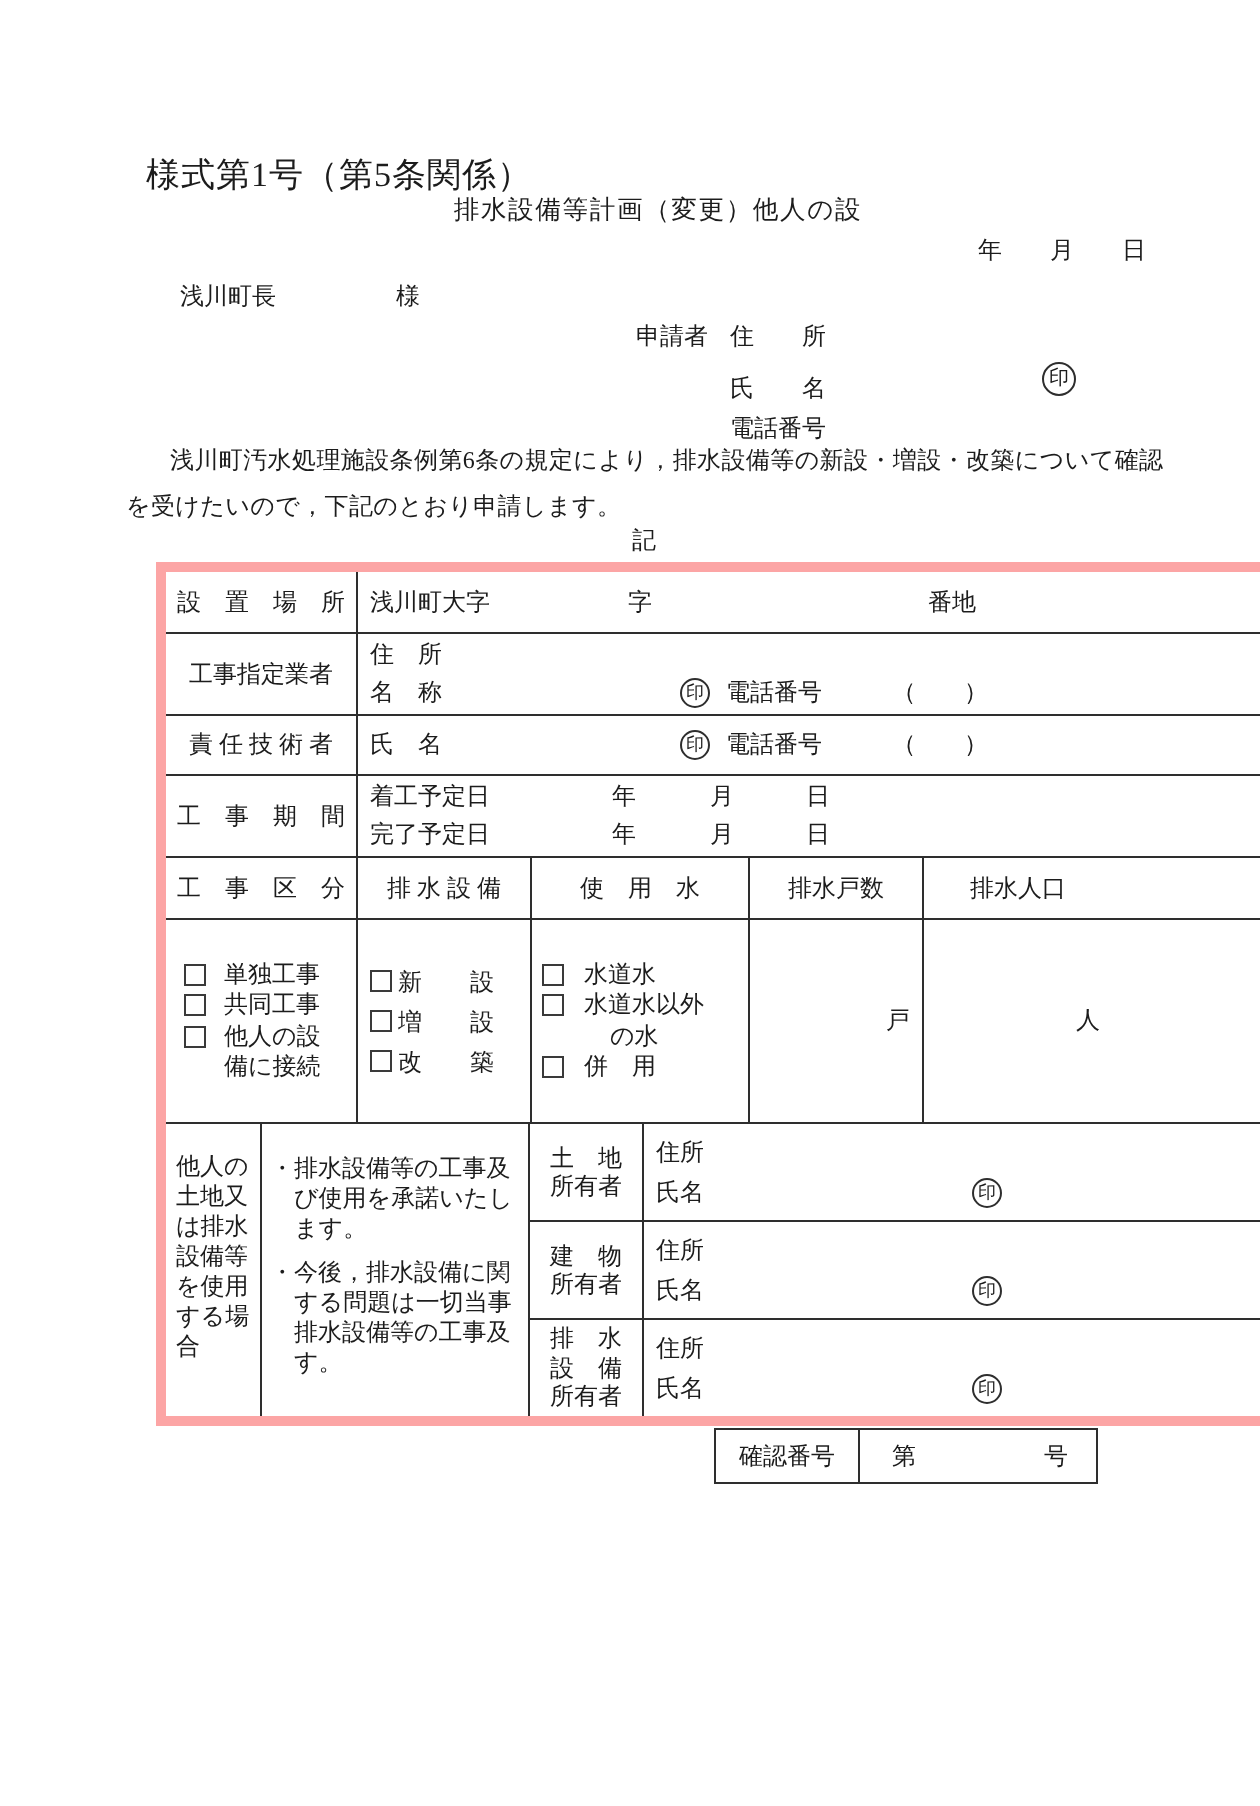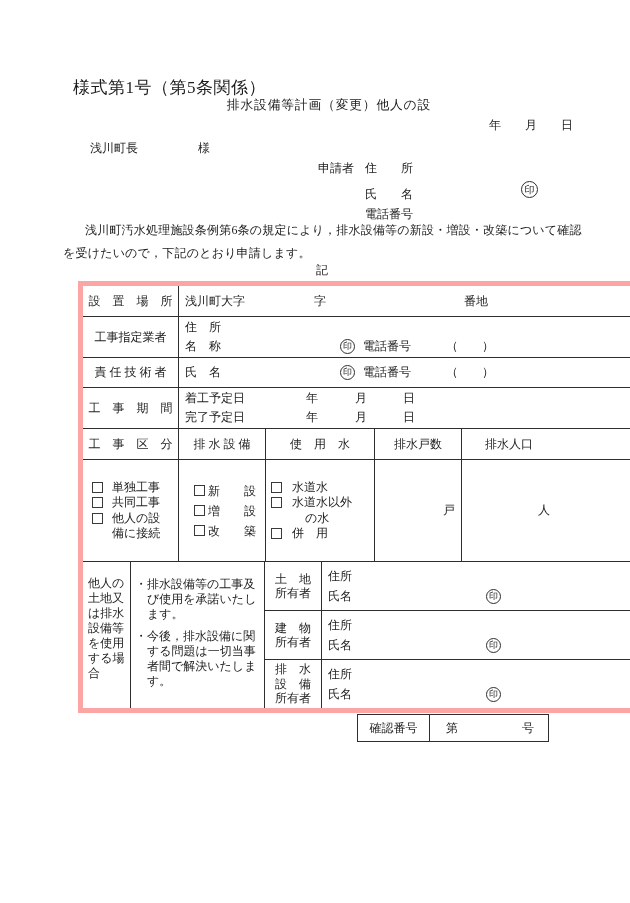--- a/index.html
+++ b/index.html
@@ -67,21 +67,21 @@
   .w87 { width:87px; flex:none; } .w109 { width:109px; flex:none; } .w94 { width:94px; flex:none; }
 
   
   .opt-col { display:flex; flex-direction:column; justify-content:center; }
   .opt { display:flex; align-items:center; line-height:15.5px; white-space:nowrap; }
   .opt.lh20 { line-height:20px; }
   .cb { width:11px; height:11px; border:1px solid #3a3a3a; flex:none; display:inline-block; }
   .wc-col { padding-left:9px; }
   .wc-col .opt .cb { margin-right:9px; }
   .wc-col .cont { padding-left:20px; }
-  .dr-col { padding-left:6px;align-items:center; }
+  .dr-col { padding-left:6px; }
   .dr-col .opt .cb { margin-right:3px; }
   .wa-col { padding-left:5px; }
   .wa-col .opt .cb { margin-right:10px; }
   .wa-col .cont { padding-left:34px; }
   .unit-cell { display:flex; align-items:center; justify-content:flex-end; padding-right:6px; }
 
   
   .side-cell { width:48px; flex:none; border-right:1px solid #2e2e2e; padding:14px 0 0 5px; }
   .side-cell span { display:block; line-height:15px; white-space:nowrap; }
   .bul-cell { width:134px; flex:none; border-right:1px solid #2e2e2e; padding:15px 0 0 4px; }
@@ -276,21 +276,21 @@
       </div>
       <div class="bul-cell">
         <div class="bullet">
           <span>・排水設備等の工事及</span>
           <span class="cont">び使用を承諾いたし</span>
           <span class="cont">ます。</span>
         </div>
         <div class="bullet">
           <span>・今後，排水設備に関</span>
           <span class="cont">する問題は一切当事</span>
-          <span class="cont">者間で解決いたしま</span>
+          <span class="cont">排水設備等の工事及</span>
           <span class="cont">す。</span>
         </div>
       </div>
       <div class="owners-col">
 
         <div class="owner-row">
           <div class="owner-lab">
             <span>土　地</span>
             <span>所有者</span>
           </div>

